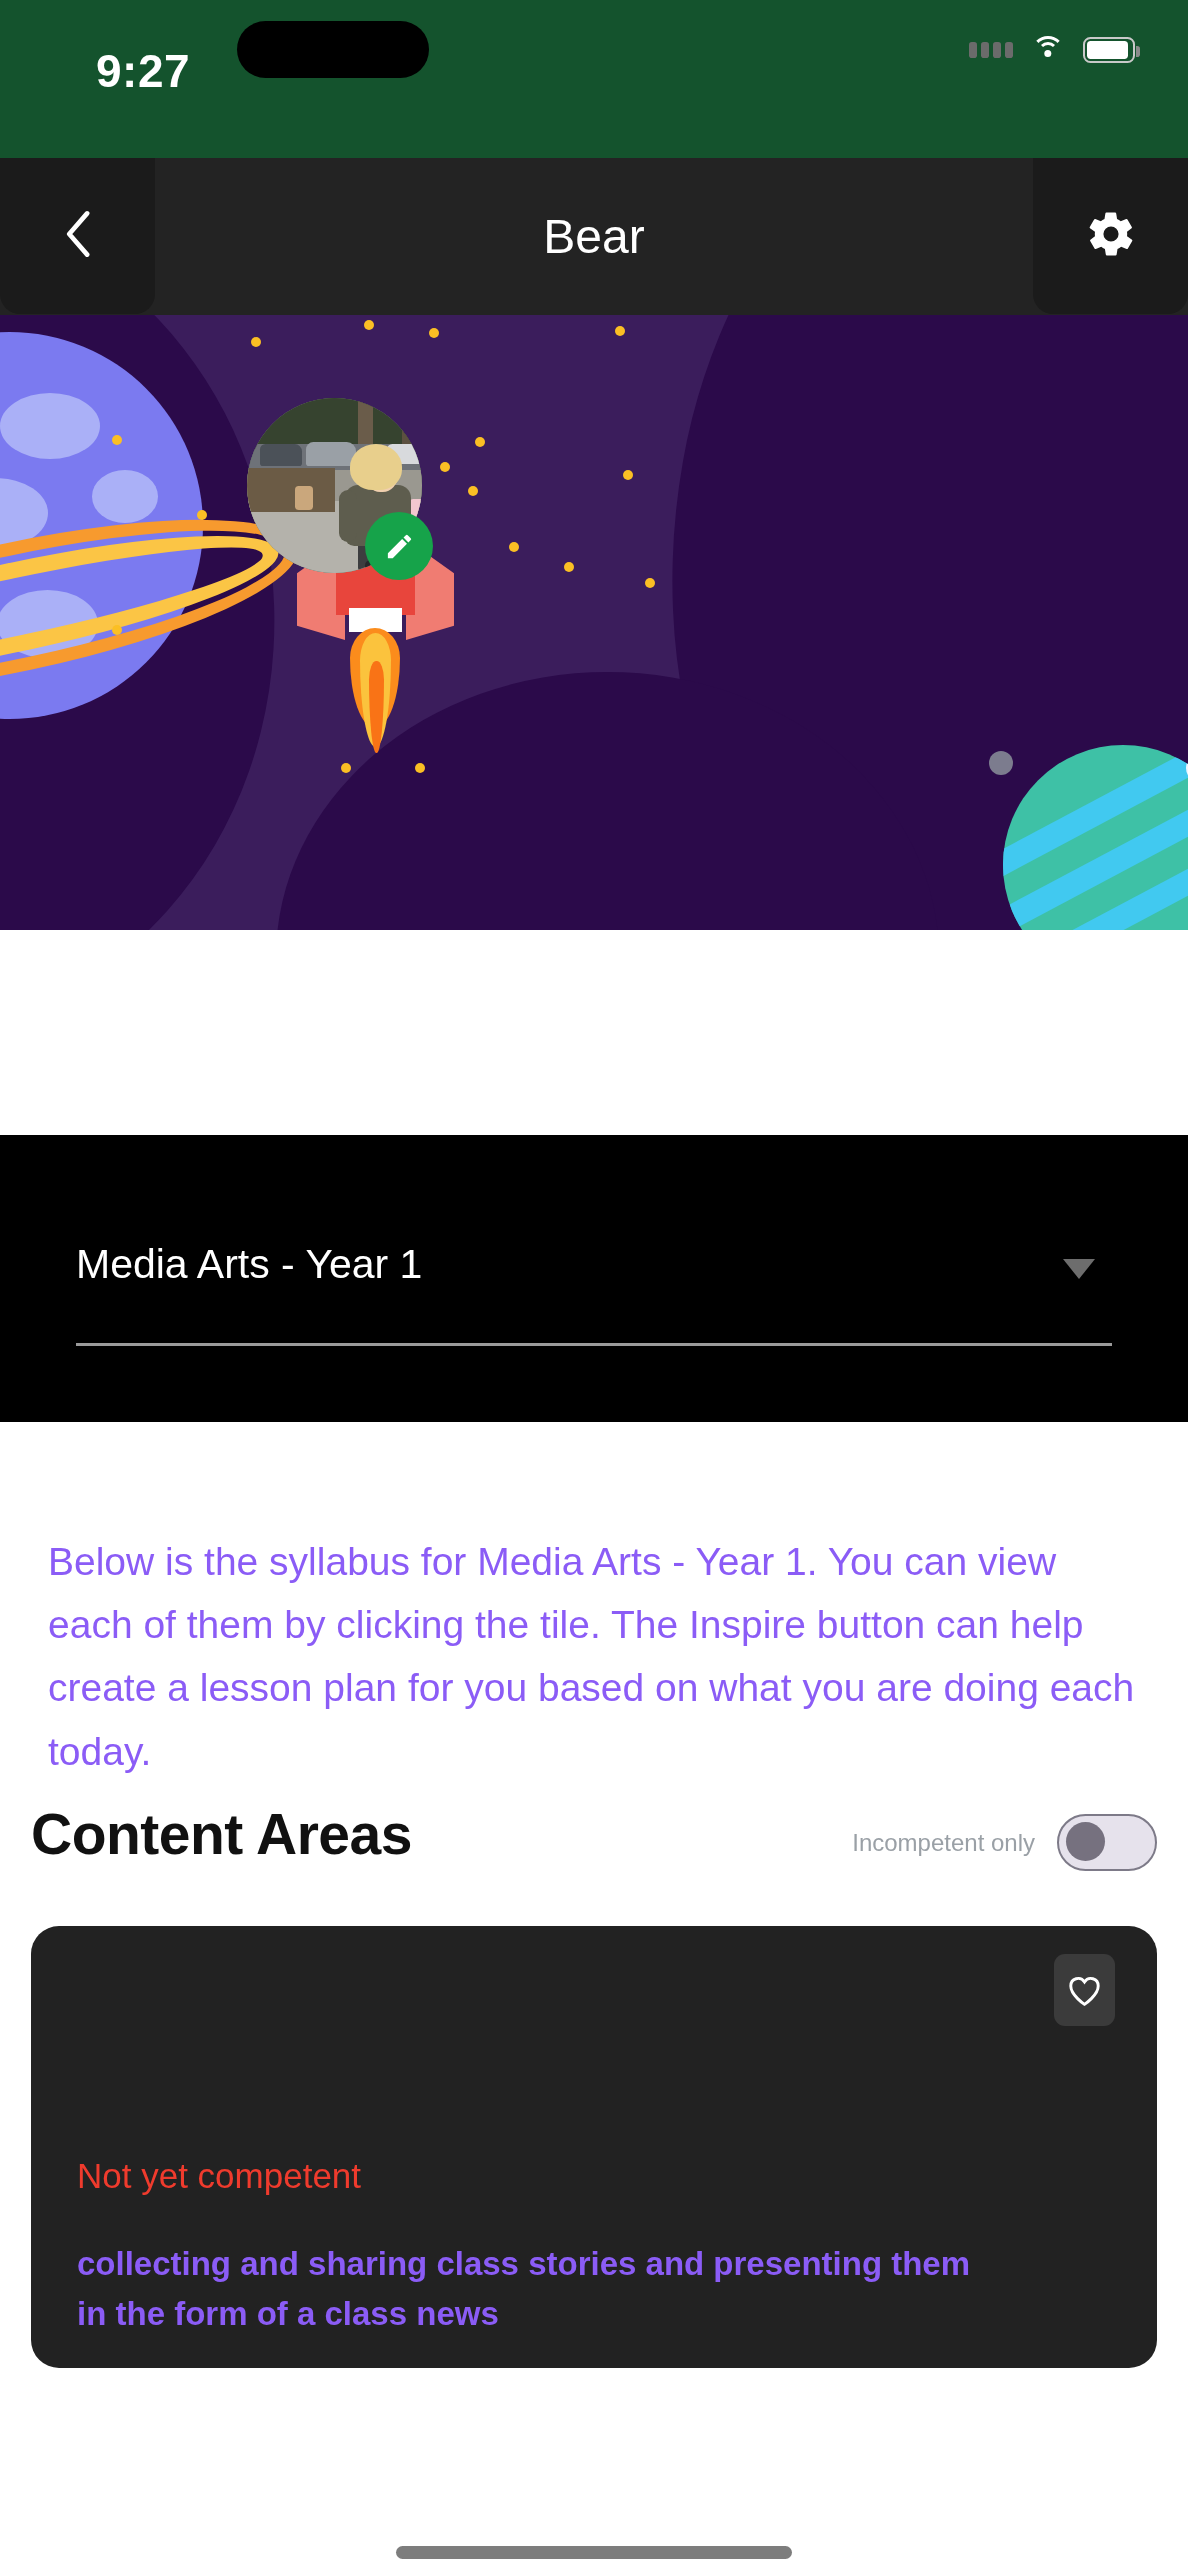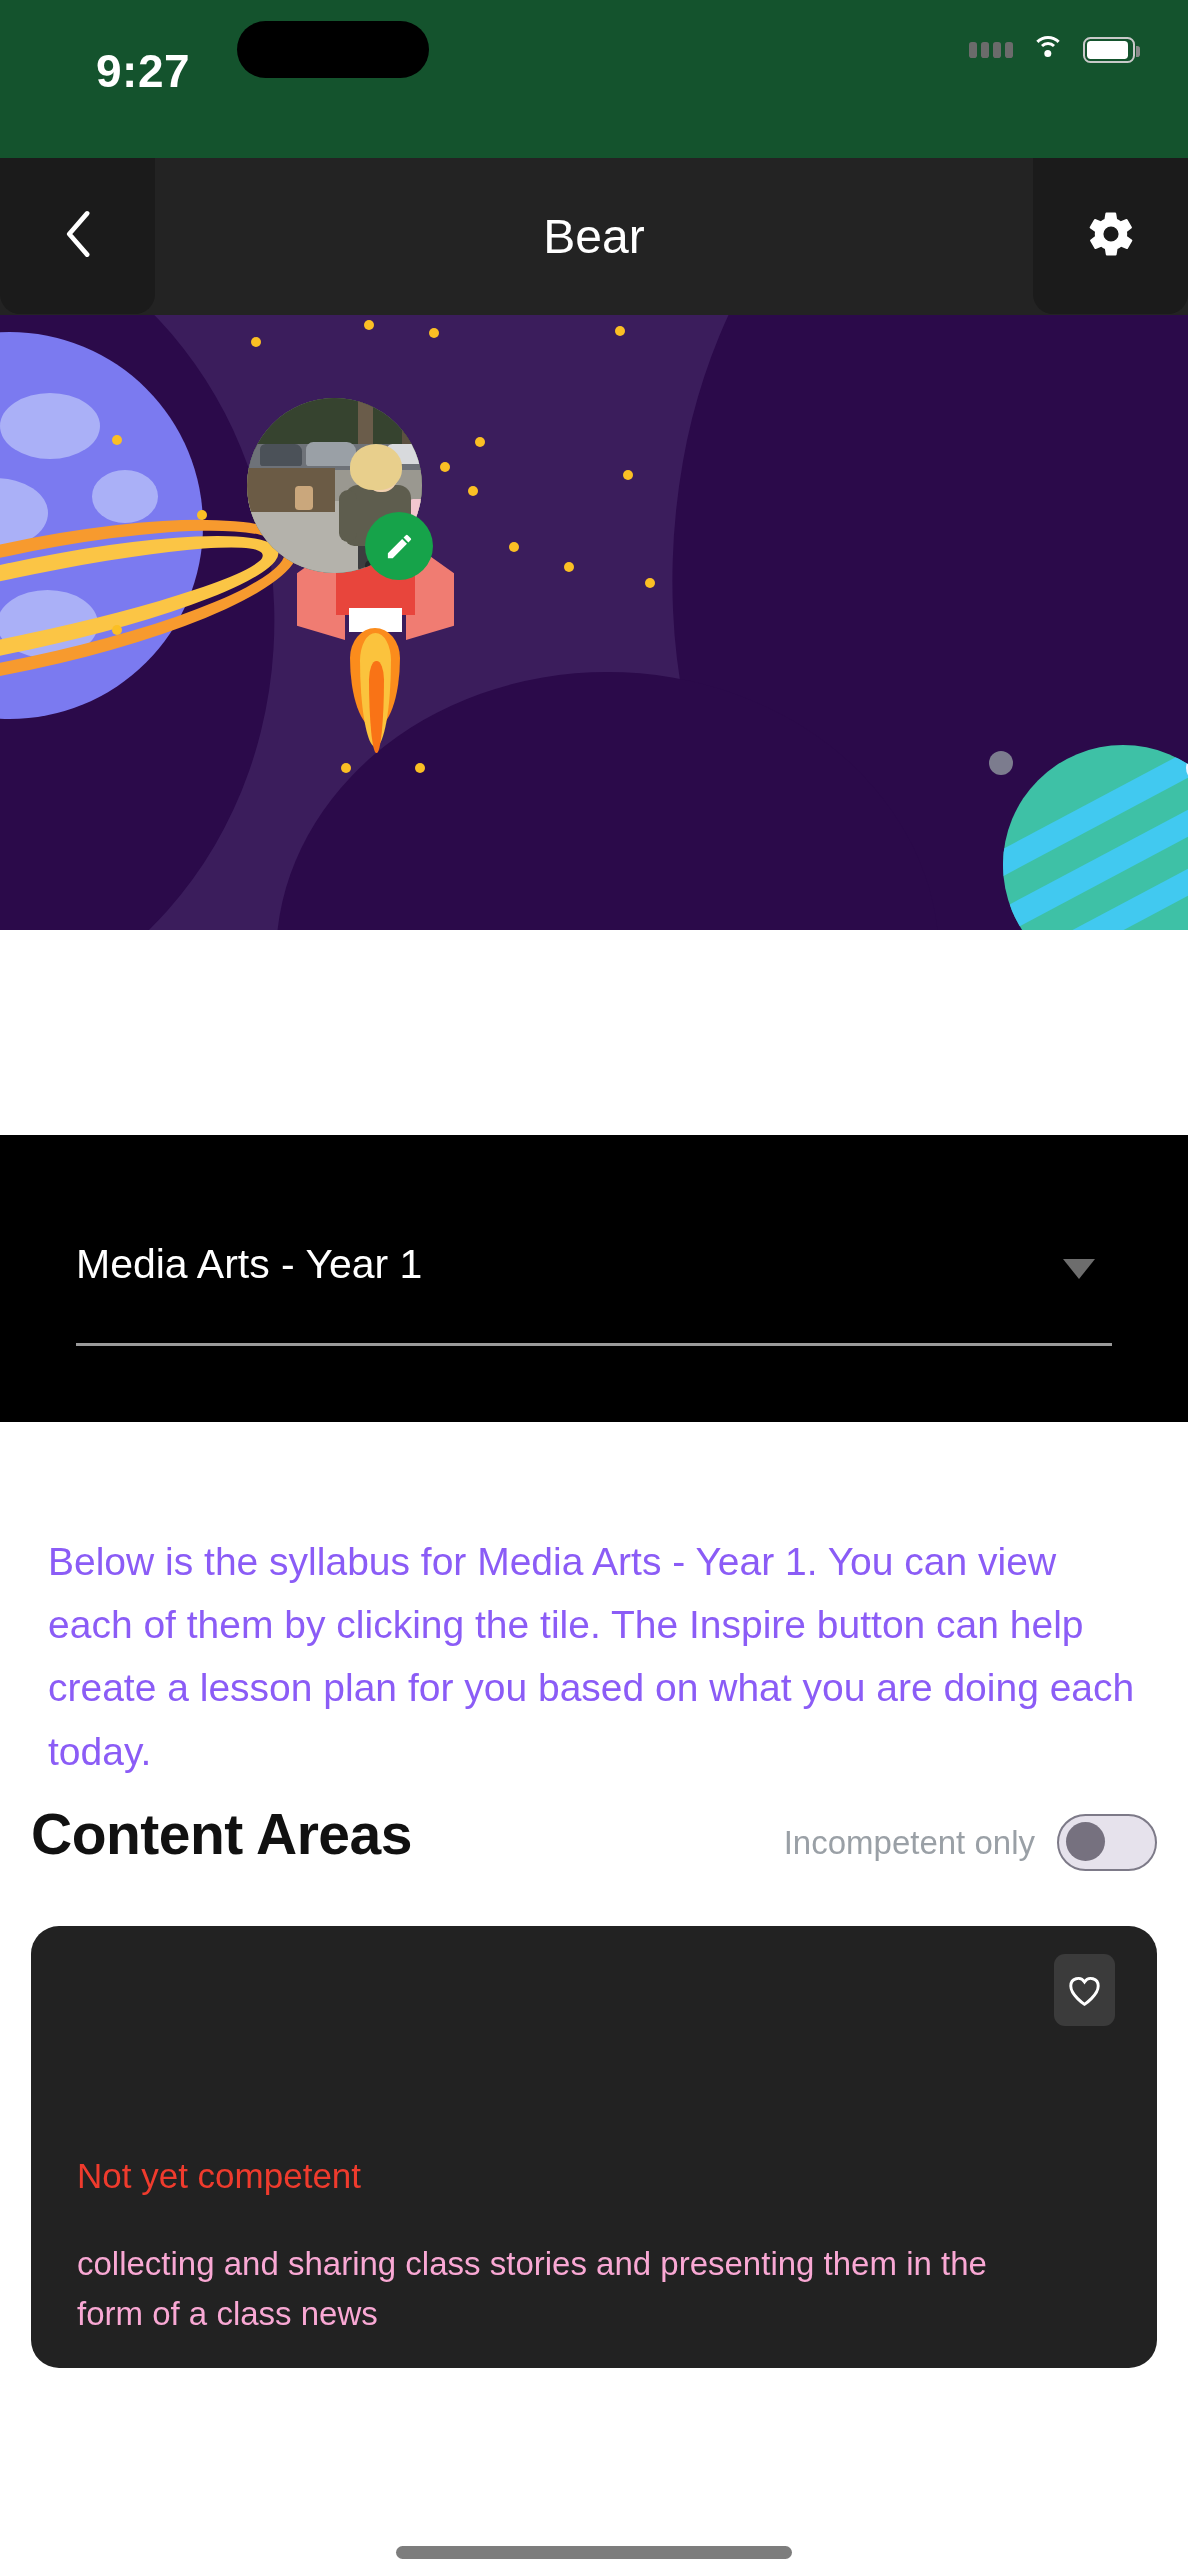--- a/index.html
+++ b/index.html
@@ -183,21 +183,21 @@
 
   
   .content { position:absolute; top:1423px; left:0; width:1188px; bottom:0; background:#ffffff; }
   .intro {
     position:absolute; left:48px; top:107px; width:1098px;
     color:#8b5cf6; font-size:39px; line-height:1.62; font-weight:400;
   }
   .sec-head { position:absolute; left:31px; top:378px; width:1126px; height:85px; }
   .sec-title { position:absolute; left:0; top:0; color:#111111; font-size:57px; font-weight:700; letter-spacing:-0.5px; }
   .toggle-row { position:absolute; right:0; top:13px; display:flex; align-items:center; gap:22px; }
-  .toggle-lbl { color:#9aa0a6; font-size:33px;margin-left:8px; }
+  .toggle-lbl { color:#9aa0a6; font-size:24px;margin-left:8px; }
   .toggle {
     width:100px; height:57px; border-radius:29.5px; background:#e6e2ec;
     border:2.8px solid #7d7a88; position:relative; cursor:pointer;
   }
   .toggle .knob { position:absolute; left:7.4px; top:6.4px; width:39px; height:39px; border-radius:50%; background:#76717f; }
 
   .card {
     position:absolute; left:31px; top:503px; width:1126px; height:442px;
     background:#222222; border-radius:28px; overflow:hidden;
   }
@@ -207,21 +207,21 @@
     display:flex; align-items:center; justify-content:center; cursor:pointer;
   }
   .heart-btn svg { width:35px; height:33px; }
   .card-title {
     position:absolute; left:46px; top:107px; width:866px;
     color:#ffffff; font-size:44px; font-weight:700; line-height:1.28;
   }
   .card-status { position:absolute; left:46px; top:230px; color:#ef3b2d; font-size:35px; }
   .card-desc {
     position:absolute; left:46px; top:313px; width:921px;
-    color:#f9a8d4; font-size:33px; line-height:1.5;
+    color:#8b5cf6; font-size:33px; line-height:1.5;font-weight:bold;
   }
 
   .home-bar {
     position:absolute; left:50%; transform:translateX(-50%); bottom:16.6px;
     width:396px; height:13px; border-radius:9.2px; background:#7d7d7d;
     z-index:50;
   }
 </style>
 </head>
 <body>

